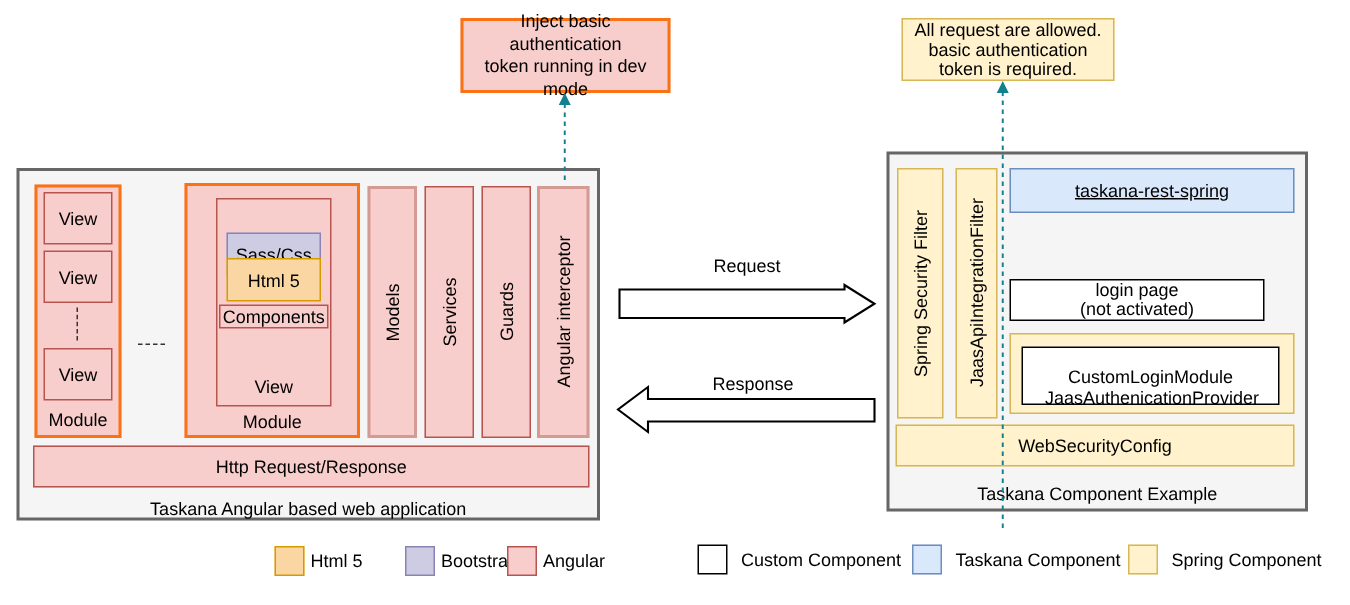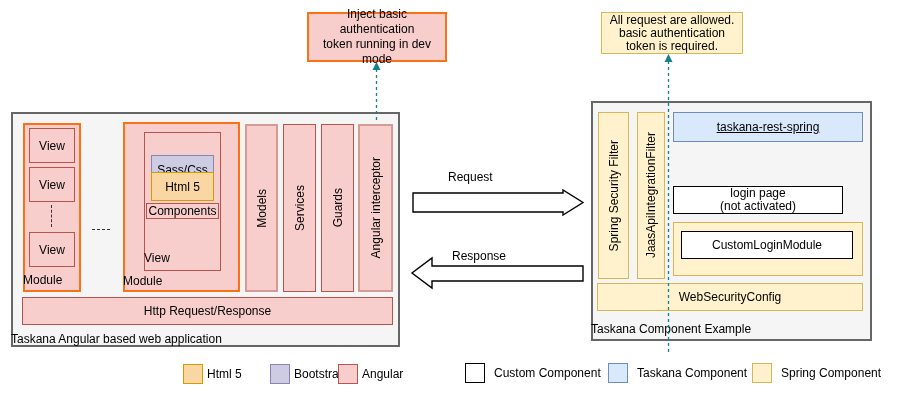--- a/index.html
+++ b/index.html
@@ -11,21 +11,21 @@
   .pink2  {background:#f8cecc;border:2px solid #f97316;}
   .pinkLite{background:#f8cecc;border:2px solid #d49b95;}
   .yellow {background:#fff2cc;border:1px solid #d6b656;}
   .blue   {background:#dae8fc;border:1px solid #6c8ebf;text-decoration:underline;}
   .whiteB {background:#ffffff;border:1.5px solid #000000;}
   .purple {background:#cdcce3;border:1px solid #8a84b4;}
   .orange {background:#fad7a2;border:1px solid #d79b00;}
   .container{position:absolute;box-sizing:border-box;background:#f5f5f5;border:2px solid #666666;}
   .note{white-space:pre-line;}
   .vtext{writing-mode:vertical-rl;transform:rotate(180deg);white-space:nowrap;}
-  .caption{position:absolute;text-align:left;}
+  .caption{position:absolute;text-align:center;}
   .ellipsisV{position:absolute;border-left:1.5px dashed #333;}
   .ellipsisH{position:absolute;border-top:1.5px dashed #333;}
   .legend-item{position:absolute;display:flex;align-items:center;height:21px;}
   .swatch{display:inline-block;width:20px;height:20px;box-sizing:border-box;border:1.5px solid #000;}
   .gap3 .swatch{margin-right:4px;}
   .gap9 .swatch{margin-right:9px;}
   #overlay{position:absolute;left:0;top:0;pointer-events:none;}
 </style>
 </head>
 <body>
@@ -83,21 +83,22 @@
   <div class="box yellow" style="left:637px;top:112px;width:28px;height:167px;">
     <span class="vtext">JaasApiIntegrationFilter</span>
   </div>
 
   <div class="box blue" style="left:673px;top:112px;width:190px;height:30px;">taskana-rest-spring</div>
 
   <div class="box whiteB note" style="left:673px;top:186px;width:170px;height:28px;line-height:13px;">login page
 (not activated)</div>
 
   <div class="box yellow" style="left:673px;top:222px;width:190px;height:54px;"></div>
-  <div class="box whiteB" style="left:681px;top:231px;width:172px;height:28px;">CustomLoginModule</div>
+  <div class="box whiteB" style="left:681px;top:231px;width:172px;height:39px;">CustomLoginModule</div>
+  <div class="caption" style="left:673px;top:258px;width:190px;">JaasAuthenicationProvider</div>
 
   <div class="box yellow" style="left:597px;top:283px;width:266px;height:28px;">WebSecurityConfig</div>
 
   <div class="caption" style="left:448px;top:170px;width:100px;">Request</div>
   <div class="caption" style="left:452px;top:249px;width:100px;">Response</div>
 
   <svg id="overlay" width="900" height="403" viewBox="0 0 900 403">
     <g stroke="#12808e" fill="#12808e">
       <line x1="376.5" y1="69" x2="376.5" y2="123" stroke-dasharray="3,3" stroke-width="1.3" fill="none"></line>
       <polygon points="372.5,70 376.5,62 380.5,70" stroke="none"></polygon>

